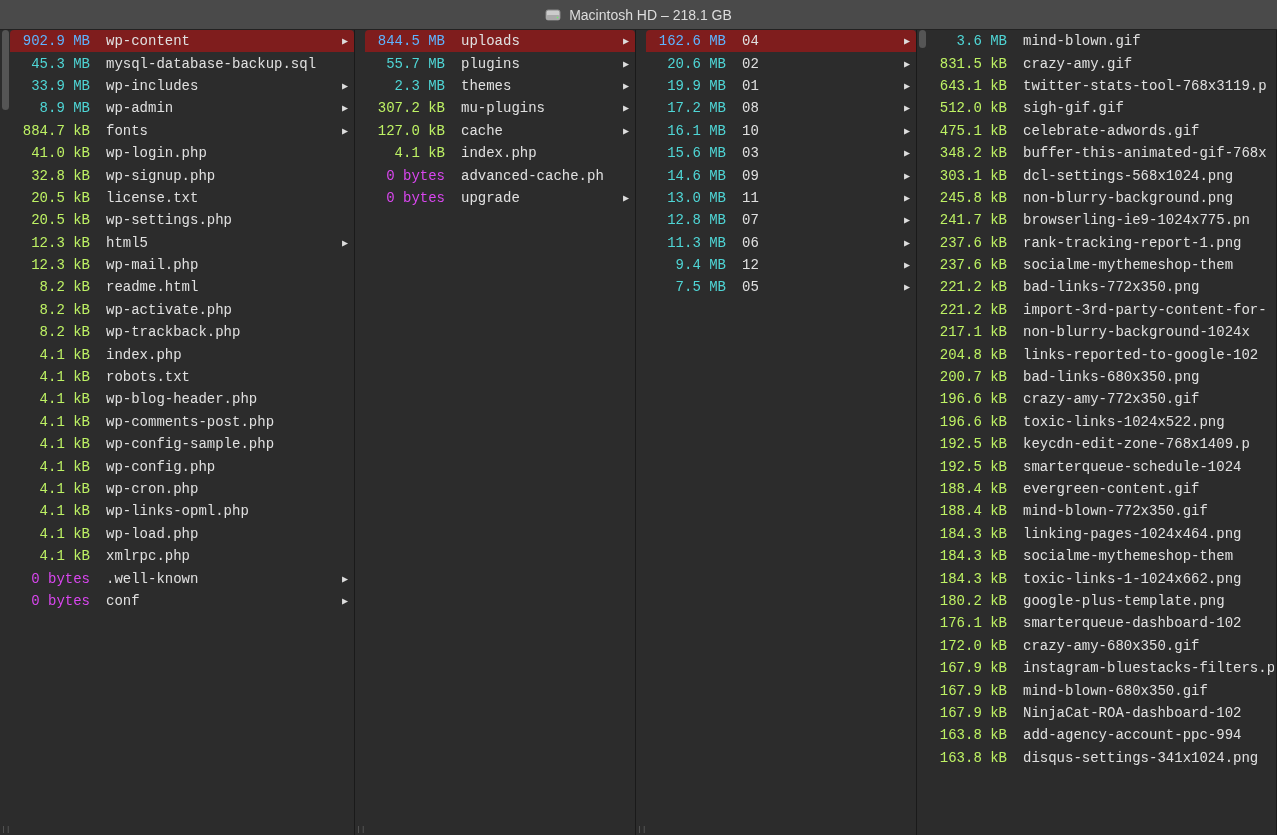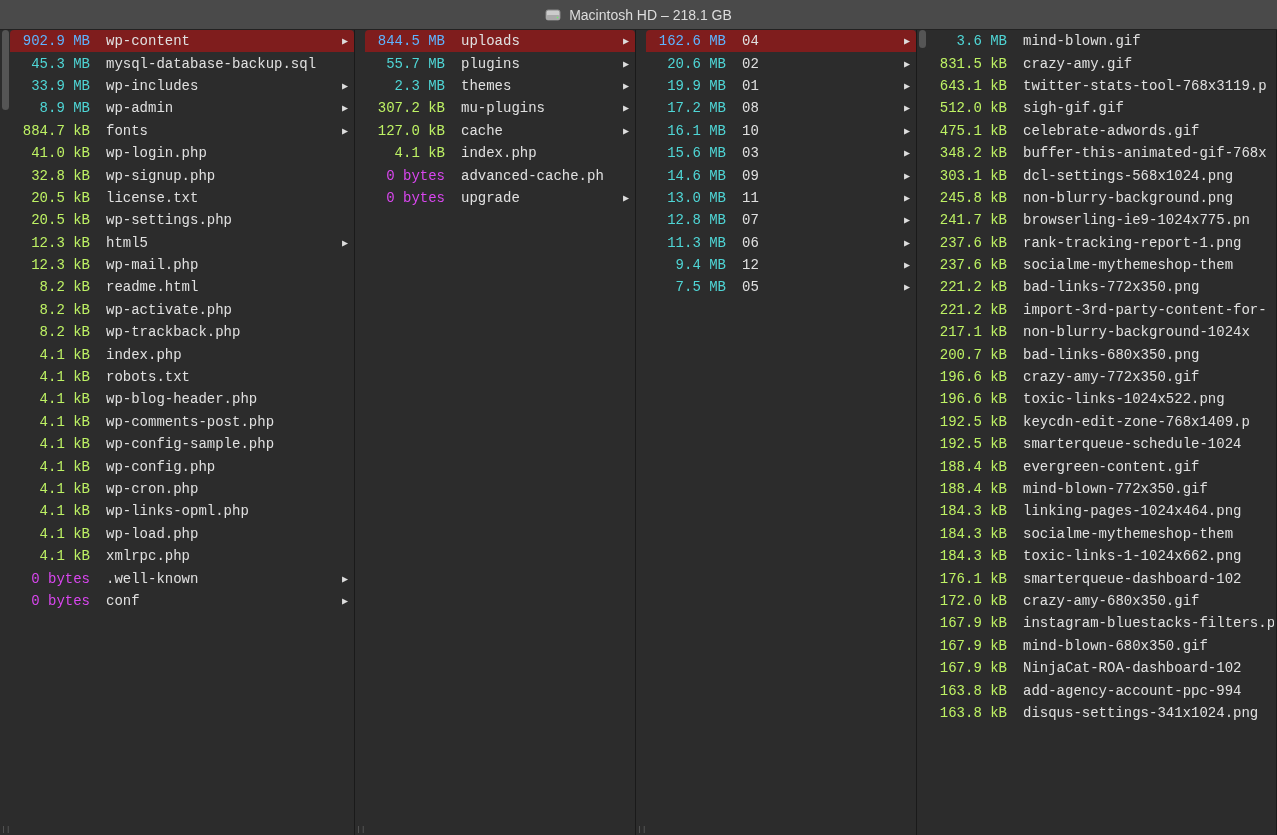--- a/index.html
+++ b/index.html
@@ -404,20 +404,24 @@
         </div>
         <div class="row">
           <span class="size size-kb">221.2 kB</span>
           <span class="name">import-3rd-party-content-for-</span>
         </div>
         <div class="row">
           <span class="size size-kb">217.1 kB</span>
           <span class="name">non-blurry-background-1024x</span>
         </div>
         <div class="row">
+          <span class="size size-kb">204.8 kB</span>
+          <span class="name">links-reported-to-google-102</span>
+        </div>
+        <div class="row">
           <span class="size size-kb">200.7 kB</span>
           <span class="name">bad-links-680x350.png</span>
         </div>
         <div class="row">
           <span class="size size-kb">196.6 kB</span>
           <span class="name">crazy-amy-772x350.gif</span>
         </div>
         <div class="row">
           <span class="size size-kb">196.6 kB</span>
           <span class="name">toxic-links-1024x522.png</span>
@@ -442,20 +446,24 @@
           <span class="size size-kb">184.3 kB</span>
           <span class="name">linking-pages-1024x464.png</span>
         </div>
         <div class="row">
           <span class="size size-kb">184.3 kB</span>
           <span class="name">socialme-mythemeshop-them</span>
         </div>
         <div class="row">
           <span class="size size-kb">184.3 kB</span>
           <span class="name">toxic-links-1-1024x662.png</span>
+        </div>
+        <div class="row">
+          <span class="size size-kb">180.2 kB</span>
+          <span class="name">google-plus-template.png</span>
         </div>
         <div class="row">
           <span class="size size-kb">176.1 kB</span>
           <span class="name">smarterqueue-dashboard-102</span>
         </div>
         <div class="row">
           <span class="size size-kb">172.0 kB</span>
           <span class="name">crazy-amy-680x350.gif</span>
         </div>
         <div class="row">

